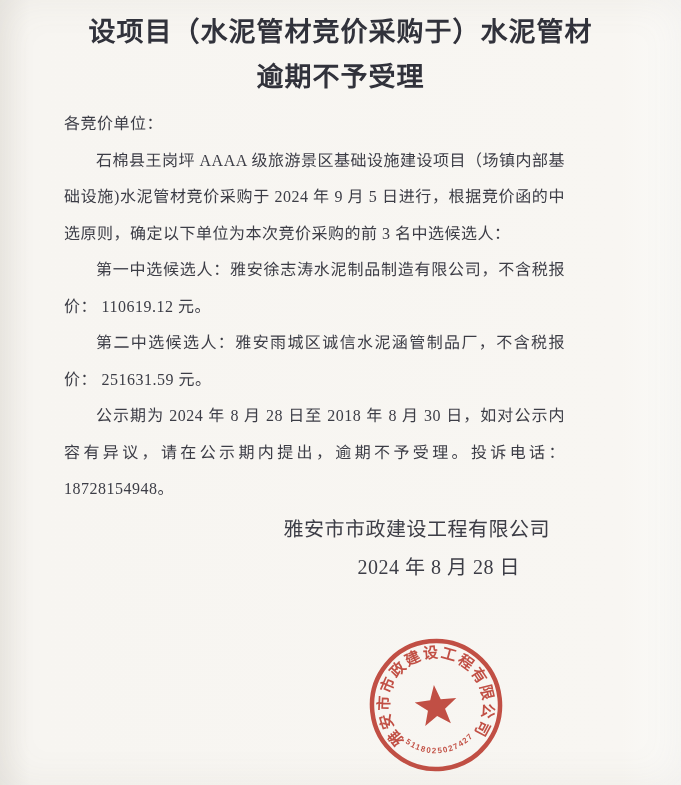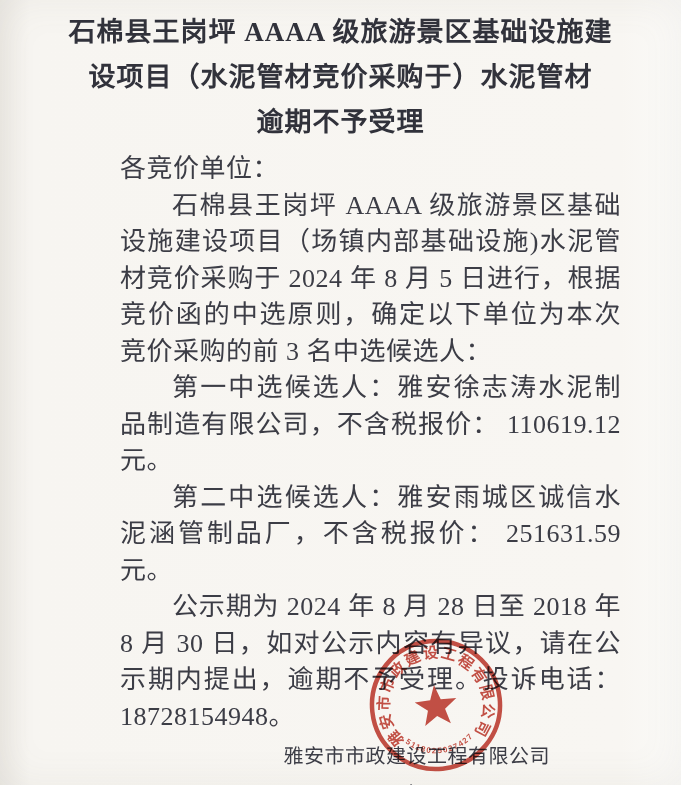--- a/index.html
+++ b/index.html
@@ -26,23 +26,23 @@
   }
   .title-line {
     display: block;
     font-size: 27px;
     font-weight: bold;
     line-height: 45px;
     color: #31323b;
     letter-spacing: 1px;
   }
   .body-block {
-    margin: 6px 90px 0 120px;
+    margin: 6px 90px 0 64px;
     width: 501px;
-    font-size: 26px;
+    font-size: 16px;
     line-height: 36.5px;
     text-align: justify;
     letter-spacing: 0.5px;
   }
   .body-block p {
     margin: 0;
   }
   .para-indent {
     text-indent: 2em;
   }
@@ -83,28 +83,27 @@
     font-weight: bold;
     letter-spacing: 1.4px;
   }
 </style>
 </head>
 <body>
 
 <div class="page">
 
   <div class="title-block">
-    <span class="title-line">石棉县王岗坪 AAAA 级旅游景区基础设施建</span>
     <span class="title-line">设项目（水泥管材竞价采购于）水泥管材</span>
     <span class="title-line">逾期不予受理</span>
   </div>
 
   <div class="body-block">
     <p>各竞价单位：</p>
-    <p class="para-indent">石棉县王岗坪 AAAA 级旅游景区基础设施建设项目（场镇内部基础设施)水泥管材竞价采购于 2024 年 8 月 5 日进行，根据竞价函的中选原则，确定以下单位为本次竞价采购的前 3 名中选候选人：</p>
+    <p class="para-indent">石棉县王岗坪 AAAA 级旅游景区基础设施建设项目（场镇内部基础设施)水泥管材竞价采购于 2024 年 9 月 5 日进行，根据竞价函的中选原则，确定以下单位为本次竞价采购的前 3 名中选候选人：</p>
     <p class="para-indent">第一中选候选人：雅安徐志涛水泥制品制造有限公司，不含税报价： 110619.12 元。</p>
     <p class="para-indent">第二中选候选人：雅安雨城区诚信水泥涵管制品厂，不含税报价： 251631.59 元。</p>
     <p class="para-indent">公示期为 2024 年 8 月 28 日至 2018 年 8 月 30 日，如对公示内容有异议，请在公示期内提出，逾期不予受理。投诉电话：18728154948。</p>
   </div>
 
   <div class="signature-block">
     <div class="sig-company">雅安市市政建设工程有限公司</div>
     <div class="sig-date">2024 年 8 月 28 日</div>
   </div>
 

